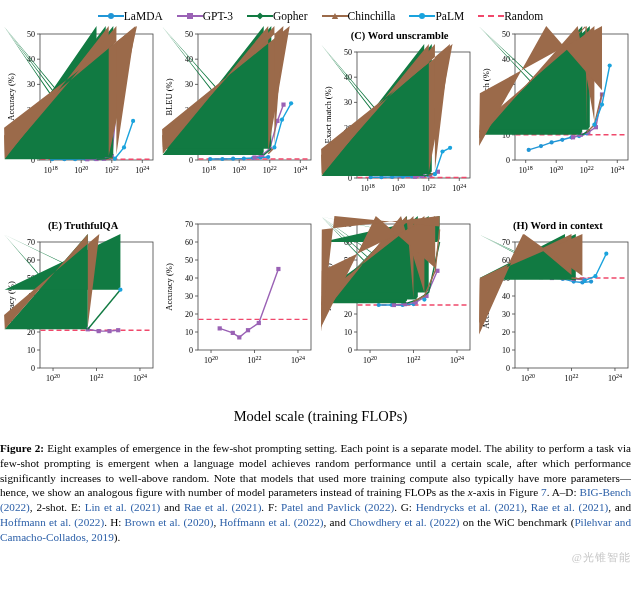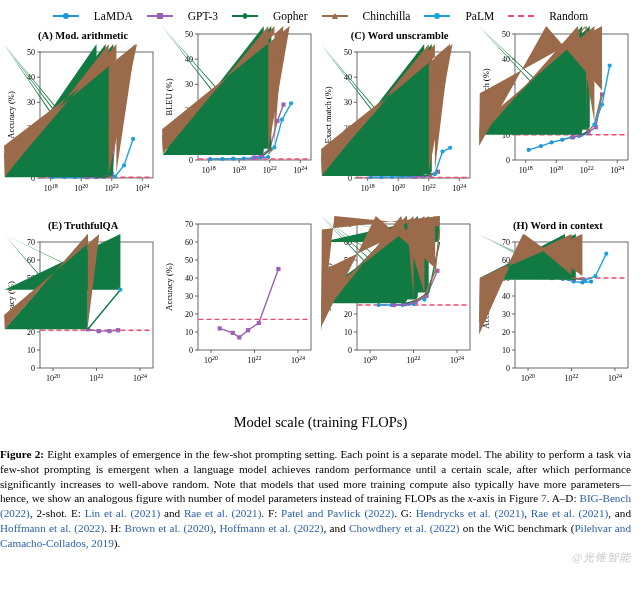--- a/index.html
+++ b/index.html
@@ -5,46 +5,45 @@
   html,body{margin:0;padding:0;}
   body{
     width:641px;height:589px;background:#ffffff;
     font-family:"Liberation Serif", serif;
     color:#000;overflow:hidden;position:relative;
   }
   .legend{
     display:flex;justify-content:center;align-items:center;
     gap:14px;margin-top:10px;font-family:"Liberation Serif",serif;font-size:11.5px;
   }
-  .legend-item{display:flex;align-items:center;gap:15px;}
+  .legend-item{display:flex;align-items:center;gap:0;}
   .legend-line{width:26px;height:2px;position:relative;}
   .legend-line.dashed{border-top:2px dashed #f0486b;height:0;}
   .legend-mark{position:absolute;left:50%;top:50%;transform:translate(-50%,-50%);}
   .grid{
     display:grid;grid-template-columns:repeat(4,1fr);
     margin:4px 4px 0 4px;
   }
   .cell{position:relative;height:190px;}
   .panel-title{
     text-align:center;font-size:10.5px;font-weight:bold;
     font-family:"Liberation Serif",serif;margin-top:4px;height:14px;
   }
   svg{display:block;}
   .xaxis-label{
-    text-align:center;font-size:14.5px;margin-top:8px;
+    text-align:center;font-size:14.5px;margin-top:2px;
   }
   .caption{
     margin:16px 10px 0 0;font-size:11.2px;line-height:1.32;text-align:justify;
     font-family:"Liberation Serif",serif;
   }
   .cite{color:#2b5fa8;}
   .watermark{
     position:absolute;right:10px;bottom:24px;color:#c8c8c8;font-size:11px;
     letter-spacing:1px;
-    font-style:italic;
   }
 </style>
 </head>
 <body>
 
 <div class="legend" id="legend">
     <div class="legend-item">
       <span class="legend-line" style="background: rgb(33, 150, 214);">
         <span class="legend-mark">
           <svg width="7" height="7">
@@ -95,21 +94,20 @@
       <span>PaLM</span>
     </div>
     <div class="legend-item">
       <span class="legend-line dashed"></span>
       <span>Random</span>
     </div>
   </div>
 
 <div class="grid" id="grid">
     <div class="cell">
-      <div class="panel-title">(A) Mod. arithmetic</div>
       <div>
         <svg width="155" height="160" viewBox="0 0 155 160">
           <rect x="36" y="8" width="113" height="126" fill="none" stroke="#444" stroke-width="0.8"></rect>
           <line x1="36" y1="134" x2="33" y2="134" stroke="#444" stroke-width="0.8"></line>
           <text x="31" y="137" font-size="8" text-anchor="end" font-family="Liberation Serif, serif" fill="#000">0</text>
           <line x1="36" y1="108.8" x2="33" y2="108.8" stroke="#444" stroke-width="0.8"></line>
           <text x="31" y="111.8" font-size="8" text-anchor="end" font-family="Liberation Serif, serif" fill="#000">10</text>
           <line x1="36" y1="83.6" x2="33" y2="83.6" stroke="#444" stroke-width="0.8"></line>
           <text x="31" y="86.6" font-size="8" text-anchor="end" font-family="Liberation Serif, serif" fill="#000">20</text>
           <line x1="36" y1="58.400000000000006" x2="33" y2="58.400000000000006" stroke="#444" stroke-width="0.8"></line>

